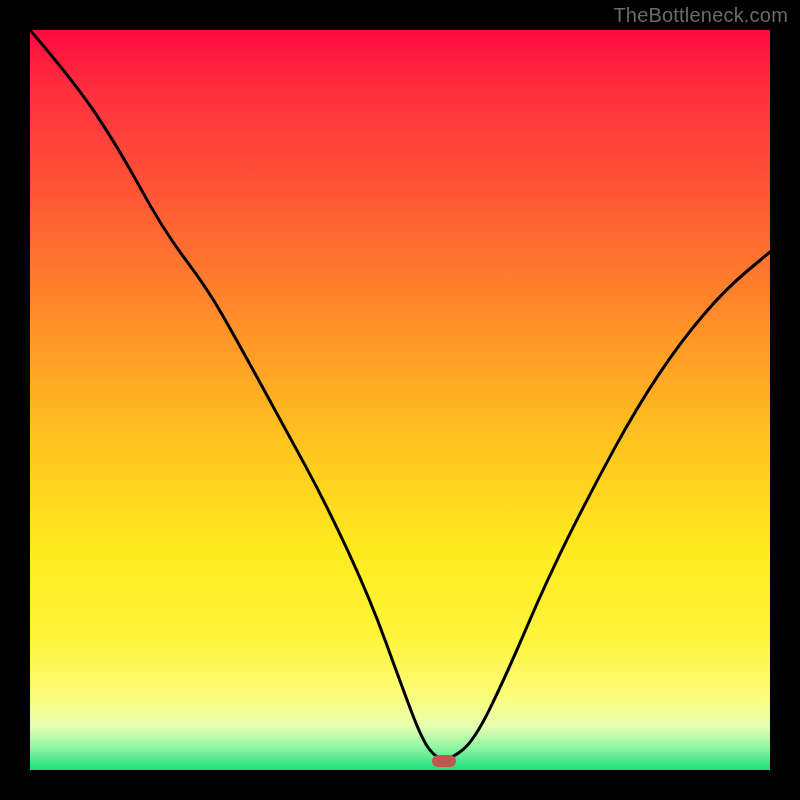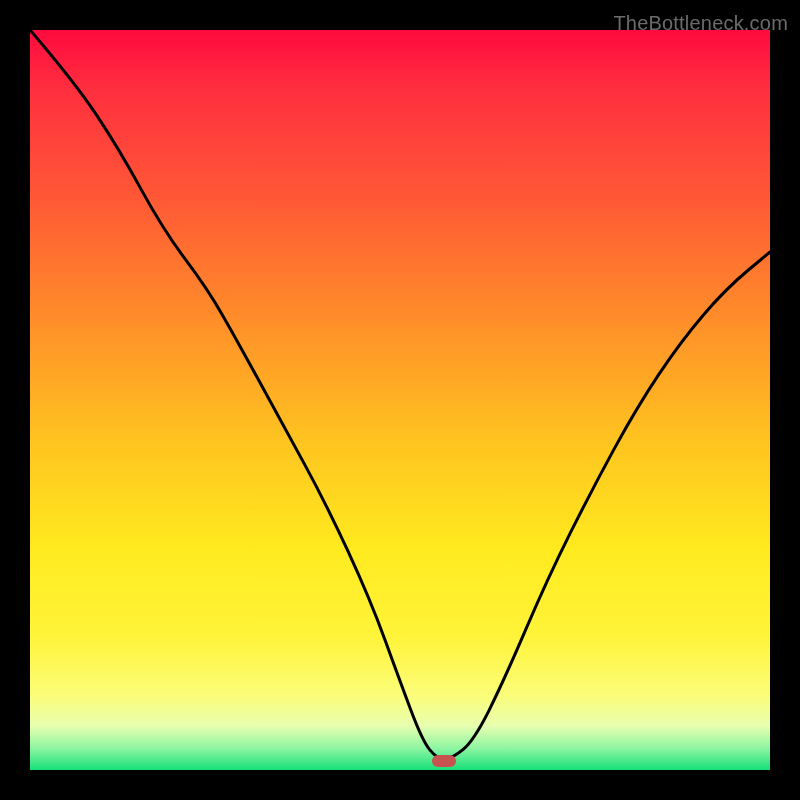--- a/index.html
+++ b/index.html
@@ -53,21 +53,21 @@
   }
   .marker {
     position: absolute;
     width: 24px;
     height: 12px;
     border-radius: 6px;
     transform: translate(-50%, -50%);
   }
   .watermark {
     position: absolute;
-    top: 12px;
+    top: 4px;
     right: 12px;
     color: #6b6b6b;
     font-size: 20px;
     letter-spacing: 0.2px;
     user-select: none;
   }
 </style>
 </head>
 <body>
 

